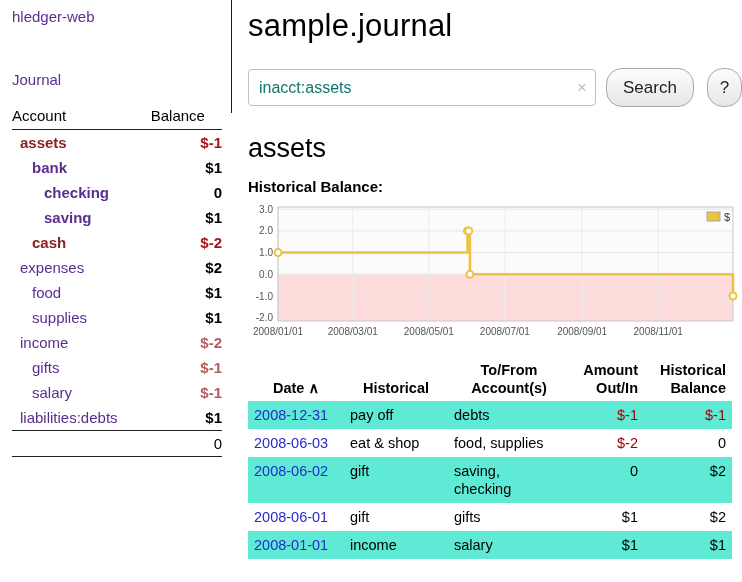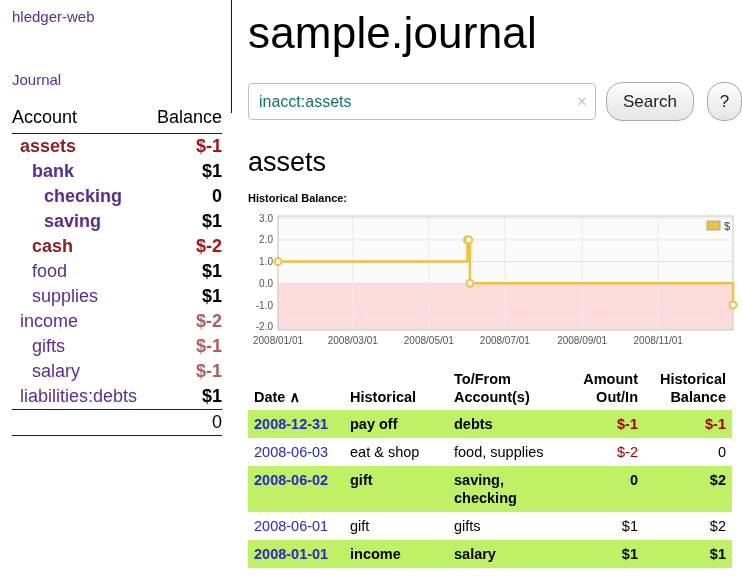--- a/index.html
+++ b/index.html
@@ -12,72 +12,72 @@
     color: #000;
     font-family: "Liberation Sans", sans-serif;
   }
   .app { display: flex; position: relative; width: 641px; }
   .vdivider { position: absolute; left: 231px; top: 0; width: 1px; height: 113px; background: #1a1a1a; }
 
   
   .sidebar { width: 232px; padding: 8px 10px 0 12px; font-size: 15px; flex: none; }
   .brand { display: block; color: #5c2d91; text-decoration: none; margin: 0 0 46px 0; }
   .journal-link { display: block; color: #5c2d91; text-decoration: none; }
-  table.accounts { width: 100%; border-collapse: collapse; margin-top: 17px; font-size: 18px; }
+  table.accounts { width: 100%; border-collapse: collapse; margin-top: 17px; font-size: 15px; }
   table.accounts th { font-weight: 400; padding: 2px 0 5px 0; border-bottom: 1px solid #222; }
   table.accounts th.h-account { text-align: left; }
-  table.accounts th.h-balance { text-align: right; }
+  table.accounts th.h-balance { text-align: left; }
   table.accounts td { padding: 3px 0; line-height: 19px; }
   table.accounts td.balcell { text-align: right; font-weight: 700; white-space: nowrap; }
   a.acct { text-decoration: none; display: inline-block; }
   .style-link { color: #5c2d91; }
   .style-neg-strong { color: #8b2222; }
   .bal-pos { color: #000; }
   .bal-neg-strong { color: #a81414; }
   .bal-neg-soft { color: #b25e5e; }
   .b { font-weight: 700; }
   table.accounts tfoot td { border-top: 1px solid #222; border-bottom: 1px solid #222; font-weight: 400; padding: 3px 0; }
 
   
   main { flex: 1; padding: 0 6px 0 16px; }
-  h1.page-title { font-size: 44px; font-weight: 400; margin: 8px 0 24px 0; letter-spacing: 0.2px; }
+  h1.page-title { font-size: 31px; font-weight: 400; margin: 8px 0 24px 0; letter-spacing: 0.2px; }
   .search-row { display: flex; align-items: center; margin: 0 0 6px 0; }
   .search-box { position: relative; margin-right: 10px; }
   .search-box input {
     width: 348px; height: 37px; border: 1px solid #bfbfbf; border-radius: 4px;
     font-size: 16px; padding: 0 30px 0 10px; color: #0f766e;
     font-family: "Liberation Sans", sans-serif; outline: none;
   }
   .clear-x { position: absolute; right: 9px; top: 50%; transform: translateY(-50%); color: #c0c0c0; font-size: 17px; cursor: pointer; }
   .btn {
     height: 39px; padding: 0 16px; font-size: 17px; color: #222;
     background: linear-gradient(#fdfdfd, #e6e6e6); border: 1px solid #a9a9a9; border-radius: 16px;
     font-family: "Liberation Sans", sans-serif; cursor: pointer;
   }
   .btn-help { width: 35px; padding: 0; margin-left: 13px; }
   h2.account-heading { font-size: 27px; font-weight: 400; margin: 26px 0 14px 0; }
-  .chart-label { font-weight: 700; font-size: 11px; margin: 0 0 6px 0; }
+  .chart-label { font-weight: 700; font-size: 15px; margin: 0 0 6px 0; }
 
   
   #chart { width: 490px; height: 142px; }
   #chart svg text.tick { font-family: "Liberation Sans", sans-serif; font-size: 10px; fill: #545454; }
   #chart svg text.legend-label { font-family: "Liberation Sans", sans-serif; font-size: 11px; fill: #333; }
 
   
   table.register { border-collapse: collapse; font-size: 14.5px; margin-top: 14px; }
   table.register th { font-weight: 700; vertical-align: bottom; padding: 4px 6px; line-height: 18px; }
-  table.register th.l { text-align: left; }
+  table.register th.l { text-align: center; }
   table.register th.r { text-align: right; }
   table.register td { padding: 5px 6px; vertical-align: top; line-height: 18px; }
   table.register col.c-date { width: 96px; }
   table.register col.c-desc { width: 104px; }
   table.register col.c-acct { width: 122px; }
   table.register col.c-amt  { width: 74px; }
   table.register col.c-bal  { width: 88px; }
-  table.register tr.alt { background: #bef264; font-weight: bold; }
+  table.register tr.alt { background: #5eead4; }
   table.register td.num { text-align: right; white-space: nowrap; }
   table.register td.neg { color: #a40000; }
   a.date { color: #2929cc; text-decoration: none; white-space: nowrap; }
   .sort-caret { font-weight: 700; margin-left: 4px; }
 </style>
 </head>
 <body>
 
 <div class="app">
   <div class="vdivider"></div>
@@ -106,20 +106,24 @@
             <td><a href="#" class="acct style-link b" style="padding-left: 32px;">checking</a></td>
             <td class="balcell bal-pos">0</td>
           </tr>
           <tr>
             <td><a href="#" class="acct style-link b" style="padding-left: 32px;">saving</a></td>
             <td class="balcell bal-pos">$1</td>
           </tr>
           <tr>
             <td><a href="#" class="acct style-neg-strong b" style="padding-left: 20px;">cash</a></td>
             <td class="balcell bal-neg-strong">$-2</td>
+          </tr>
+          <tr>
+            <td><a href="#" class="acct style-link" style="padding-left: 8px;">expenses</a></td>
+            <td class="balcell bal-pos">$2</td>
           </tr>
           <tr>
             <td><a href="#" class="acct style-link" style="padding-left: 20px;">food</a></td>
             <td class="balcell bal-pos">$1</td>
           </tr>
           <tr>
             <td><a href="#" class="acct style-link" style="padding-left: 20px;">supplies</a></td>
             <td class="balcell bal-pos">$1</td>
           </tr>
           <tr>

